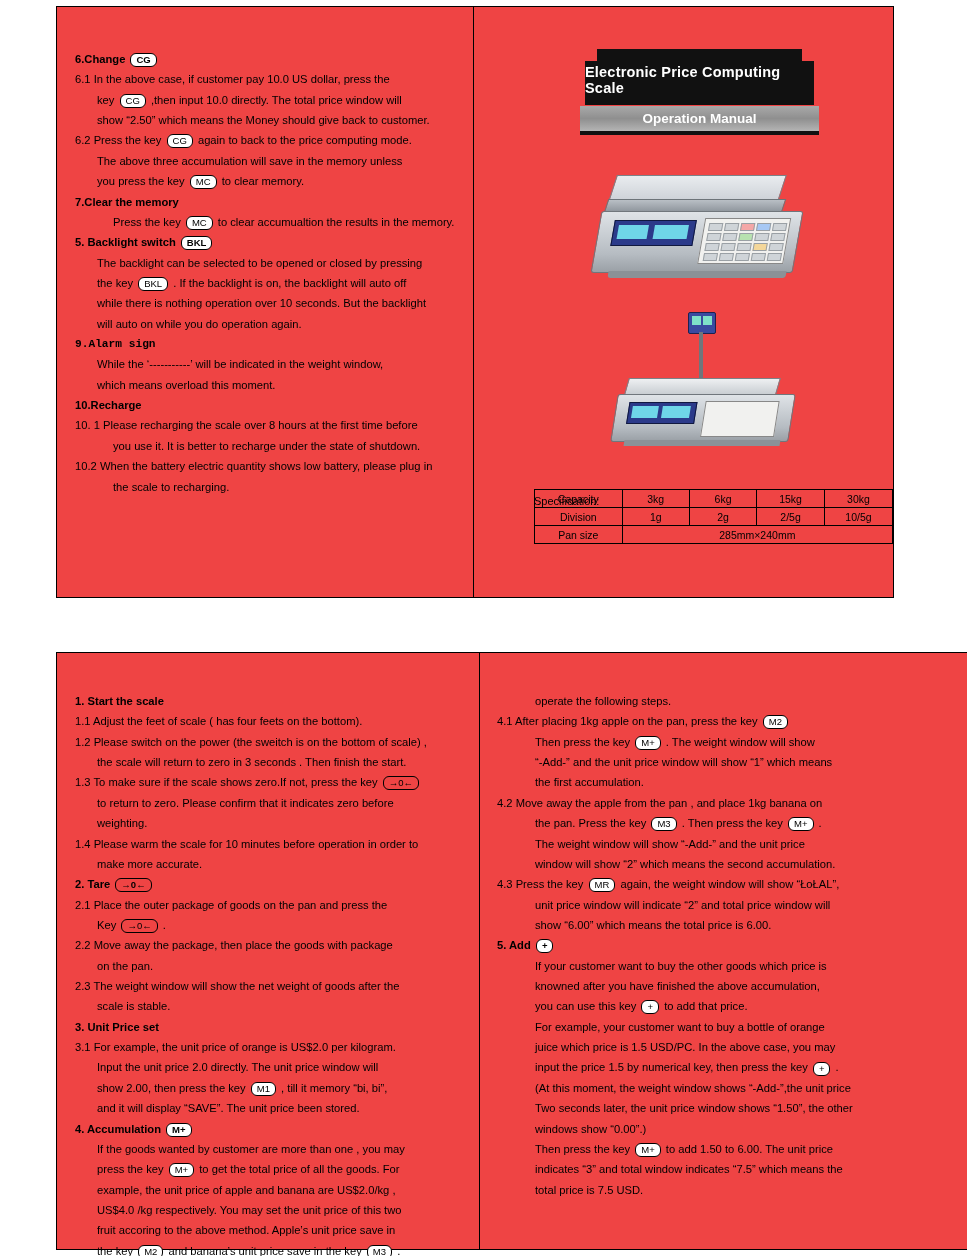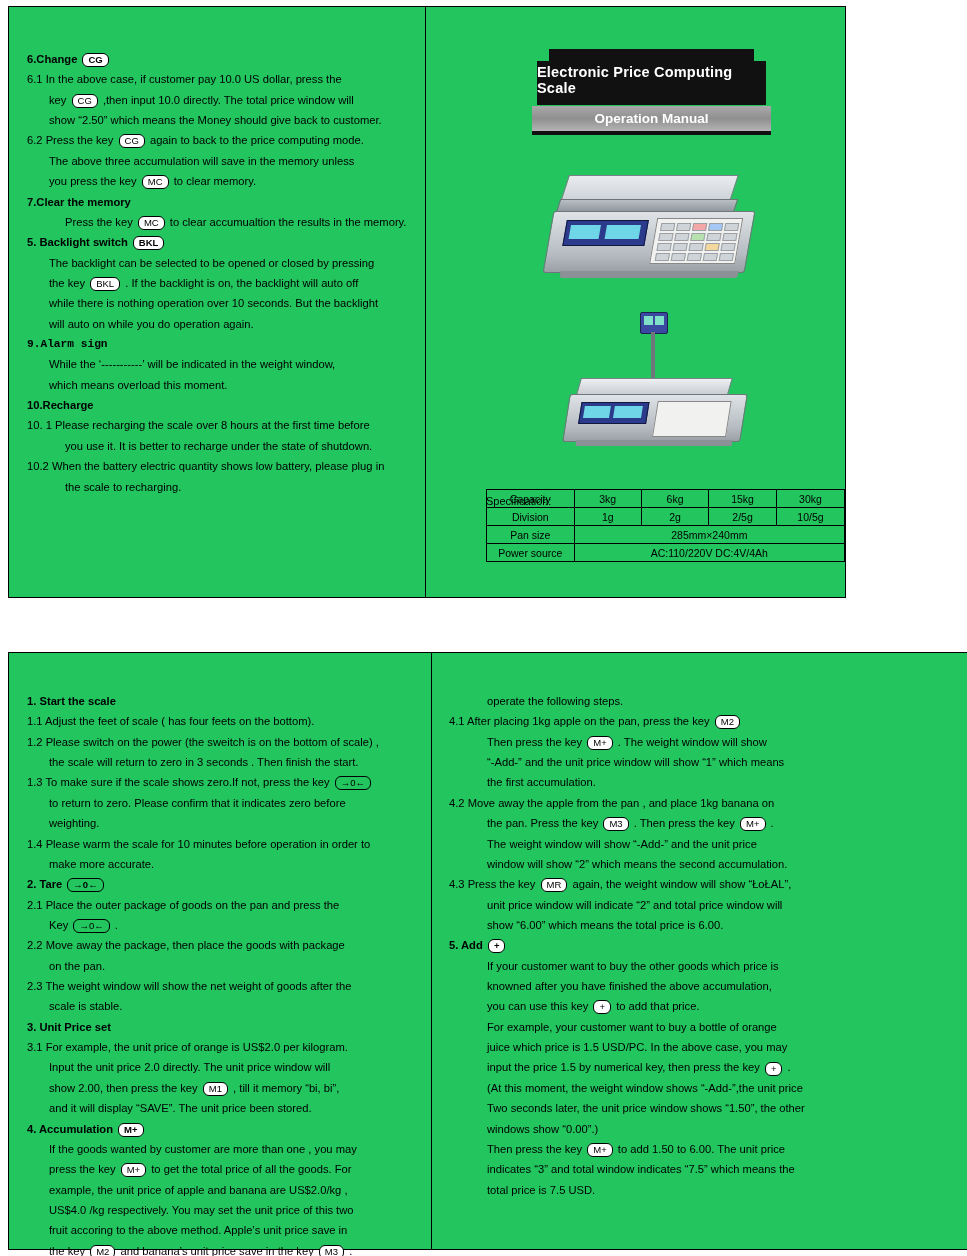--- a/index.html
+++ b/index.html
@@ -7,21 +7,22 @@
     width:967px;height:1256px;
     font-family:"Liberation Sans", sans-serif;
     color:#000;
     position:relative;
     overflow:hidden;
   }
   .page{
     position:absolute;
     border:1px solid #000;
     box-sizing:border-box;
-    background:#22c55e;
+    background:#ef4444;
+    margin-left:48px;
   }
   
   #sheet-top{left:8px;top:6px;width:838px;height:592px;}
   #sheet-bottom{left:8px;top:652px;width:964px;height:598px;padding-left:16px;}
   .col-divider{
     position:absolute;top:0;bottom:0;width:0;border-left:1px solid #000;
   }
   .col{
     position:absolute;box-sizing:border-box;
   }
@@ -268,24 +269,20 @@
           <td class="hd">Division</td>
           <td class="v">1g</td>
           <td class="v">2g</td>
           <td class="v">2/5g</td>
           <td class="v">10/5g</td>
         </tr>
         <tr>
           <td class="hd">Pan size</td>
           <td class="v" colspan="4">285mm×240mm</td>
         </tr>
-        <tr>
-          <td class="hd">Power source</td>
-          <td class="v" colspan="4">AC:110/220V   DC:4V/4Ah</td>
-        </tr>
       </tbody>
         </table>
     </div>
   </div>
 </div>
 
 <div class="page" id="sheet-bottom">
   <div class="col-divider" style="left:422px;"></div>
 
   <div class="col t" style="left:18px;top:40px;width:384px;">

